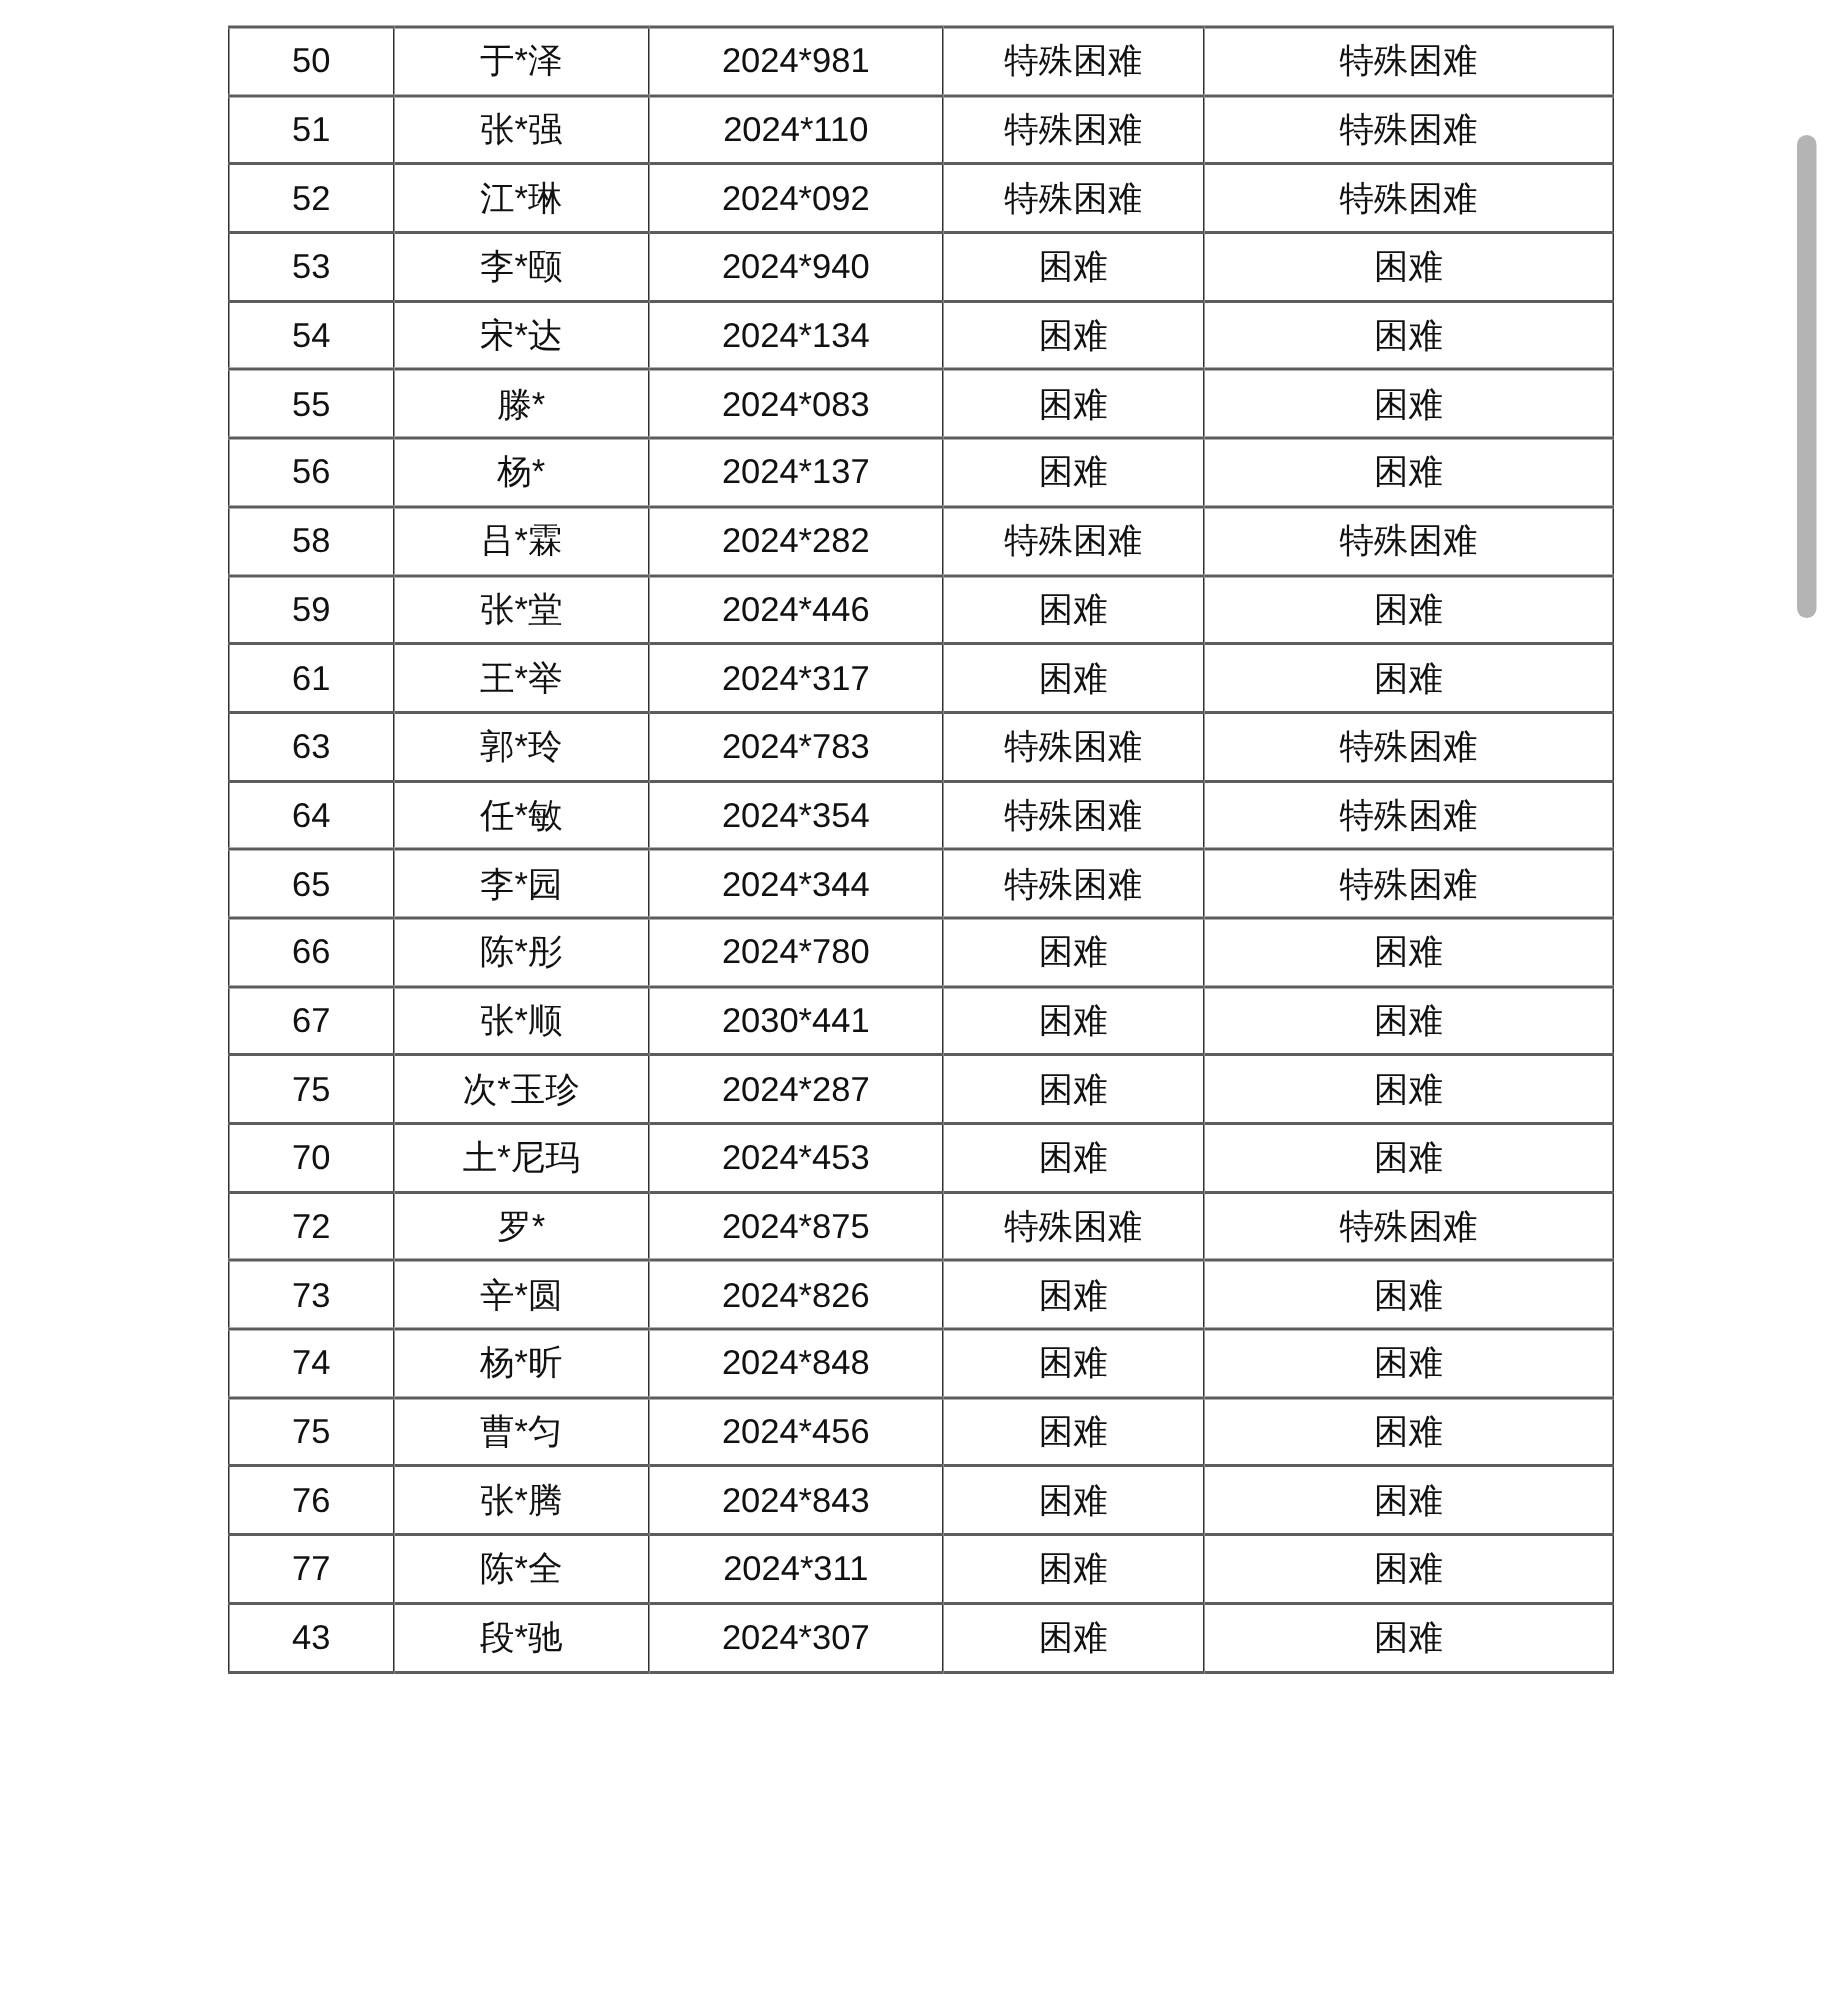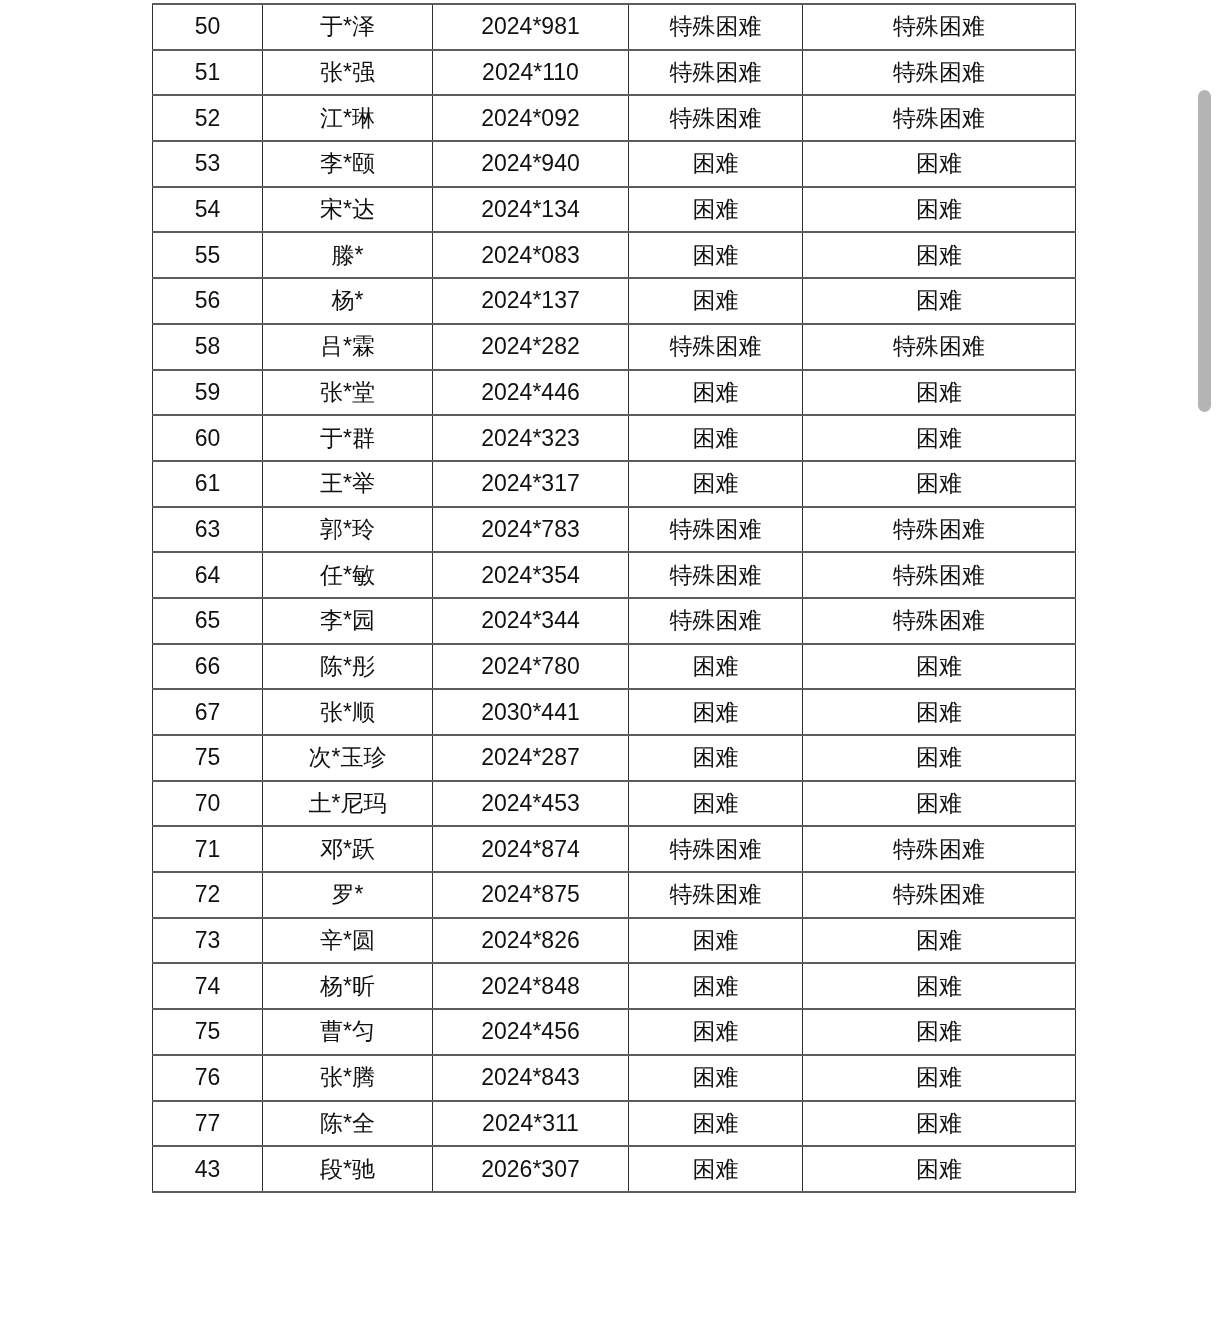--- a/index.html
+++ b/index.html
@@ -13,21 +13,21 @@
   }
   .page {
     position: relative;
     width: 1224px;
     height: 1334px;
     background: #ffffff;
   }
   table.roster {
     position: absolute;
     left: 152px;
-    top: 3px;
+    top: 17px;
     border-collapse: collapse;
     table-layout: fixed;
   }
   table.roster tr { height: 45.7px; }
   table.roster td {
     border-left: 1px solid #2f2f2f;
     border-right: 1px solid #2f2f2f;
     border-top: 2px solid #5c5c5c;
     border-bottom: 2px solid #5c5c5c;
     padding: 0;
@@ -128,27 +128,20 @@
   </tr>
 
   <tr>
     <td>59</td>
     <td>张*堂</td>
     <td>2024*446</td>
     <td>困难</td>
     <td>困难</td>
   </tr>
 
-  <tr>
-    <td>60</td>
-    <td>于*群</td>
-    <td>2024*323</td>
-    <td>困难</td>
-    <td>困难</td>
-  </tr>
 
   <tr>
     <td>61</td>
     <td>王*举</td>
     <td>2024*317</td>
     <td>困难</td>
     <td>困难</td>
   </tr>
 
 
@@ -202,27 +195,20 @@
 
 
   <tr>
     <td>70</td>
     <td>土*尼玛</td>
     <td>2024*453</td>
     <td>困难</td>
     <td>困难</td>
   </tr>
 
-  <tr>
-    <td>71</td>
-    <td>邓*跃</td>
-    <td>2024*874</td>
-    <td>特殊困难</td>
-    <td>特殊困难</td>
-  </tr>
 
   <tr>
     <td>72</td>
     <td>罗*</td>
     <td>2024*875</td>
     <td>特殊困难</td>
     <td>特殊困难</td>
   </tr>
 
   <tr>
@@ -261,21 +247,21 @@
     <td>77</td>
     <td>陈*全</td>
     <td>2024*311</td>
     <td>困难</td>
     <td>困难</td>
   </tr>
 
   <tr>
     <td>43</td>
     <td>段*驰</td>
-    <td>2026*307</td>
+    <td>2024*307</td>
     <td>困难</td>
     <td>困难</td>
   </tr>
 </tbody>
   </table>
 
   <div class="scroll-thumb"></div>
 </div>
 
 </body></html>

